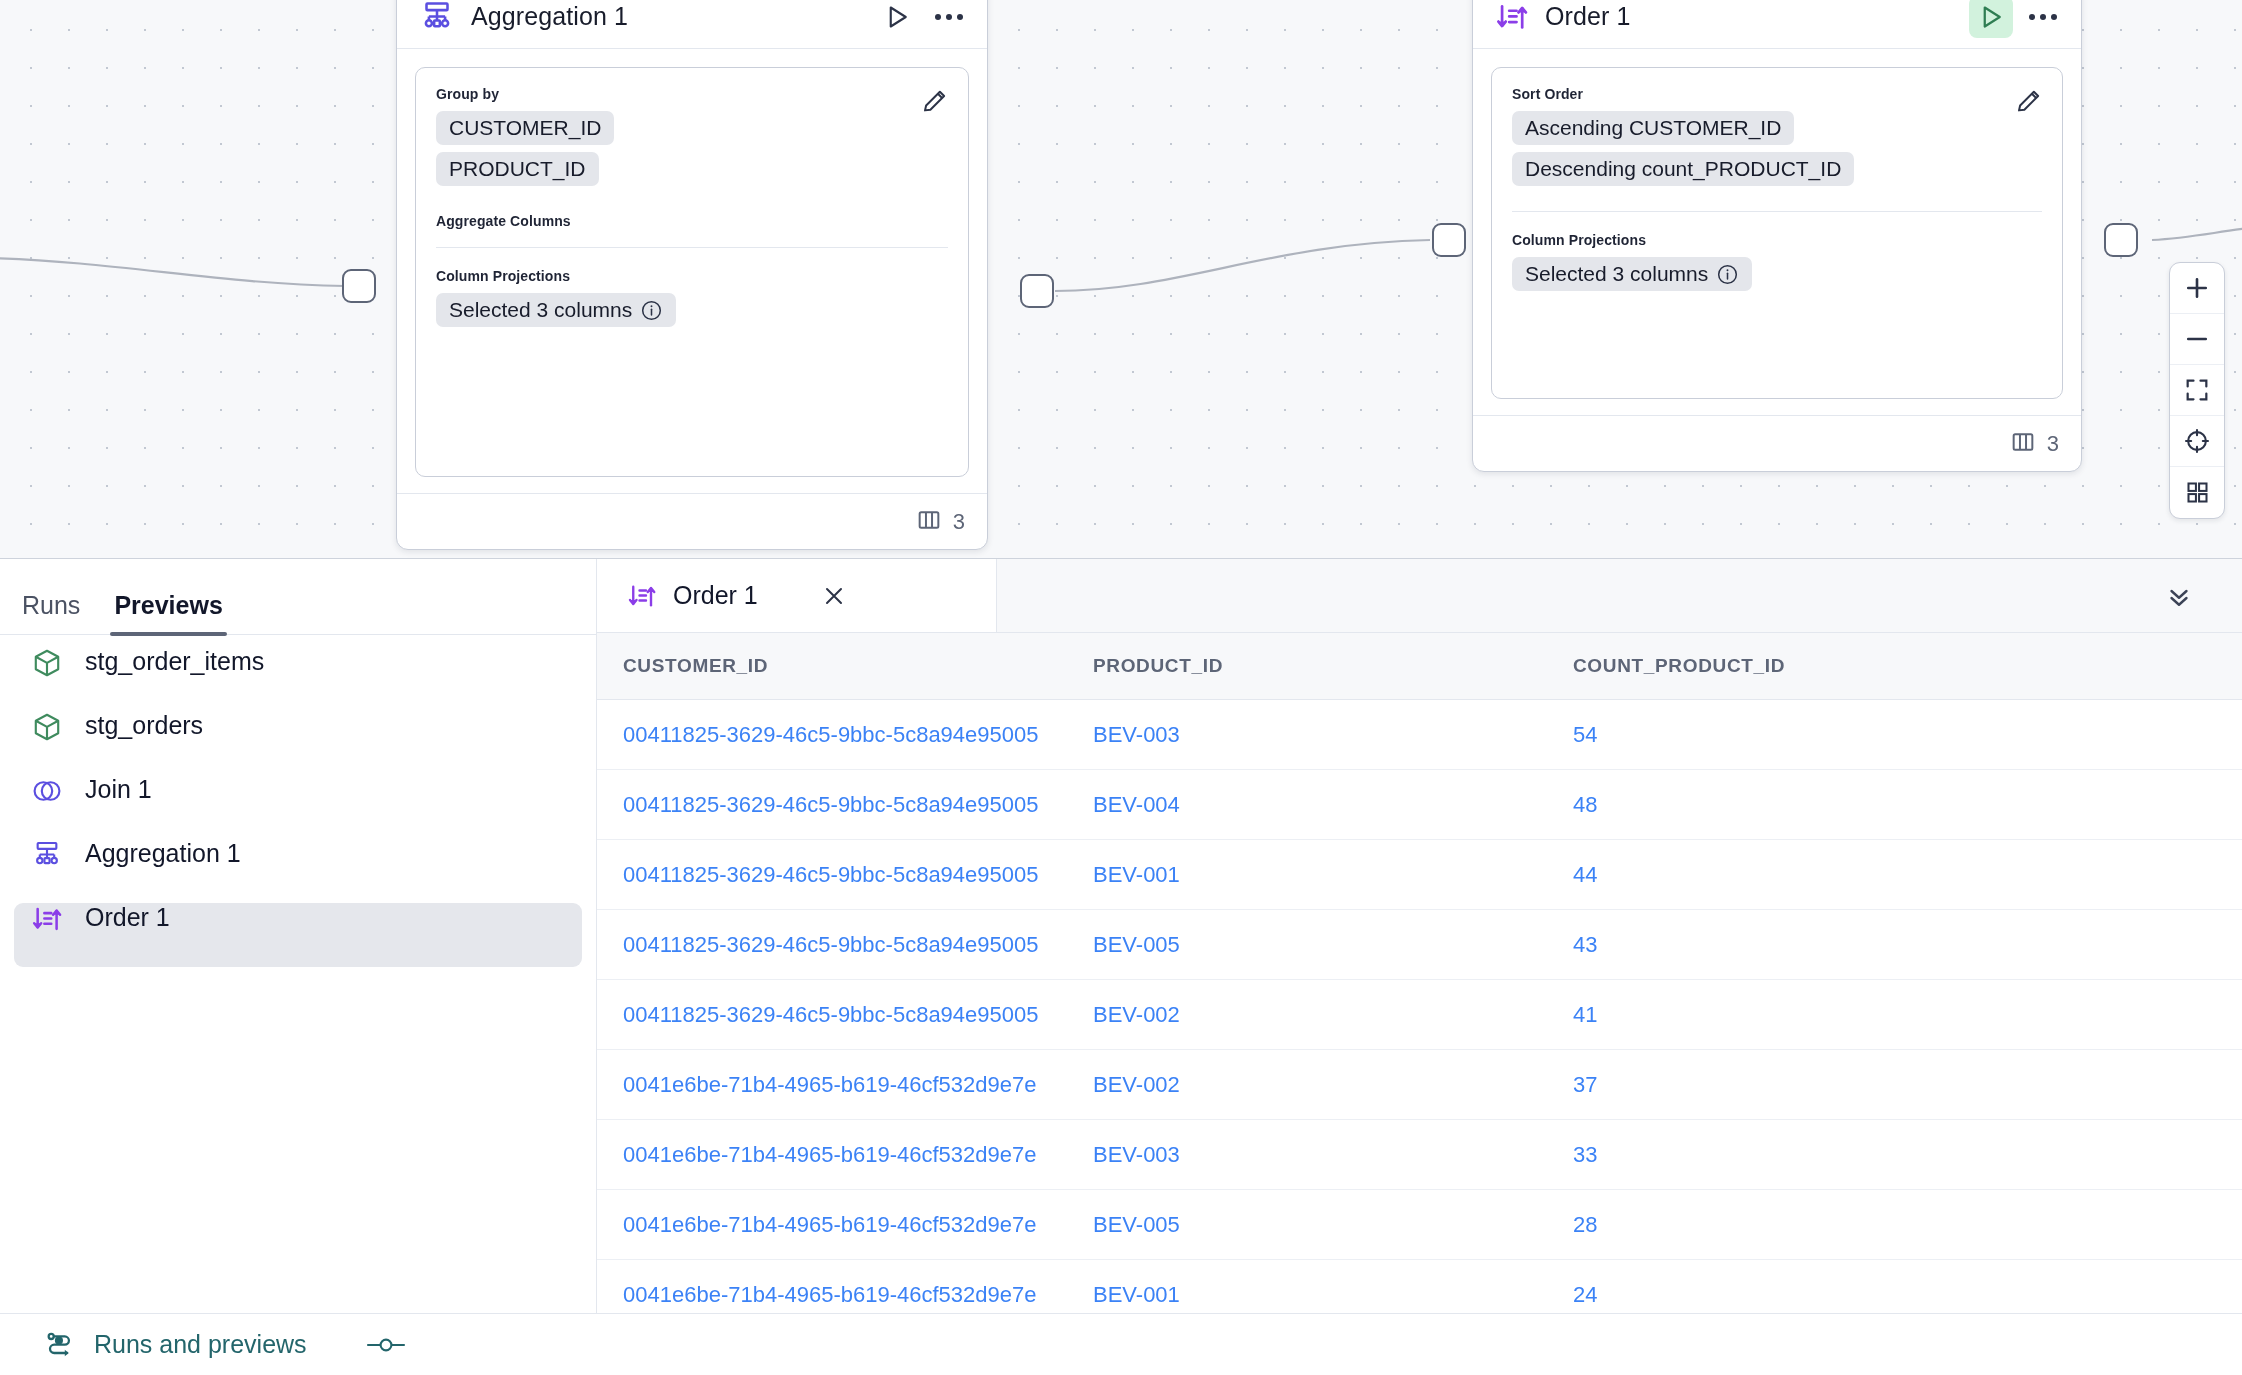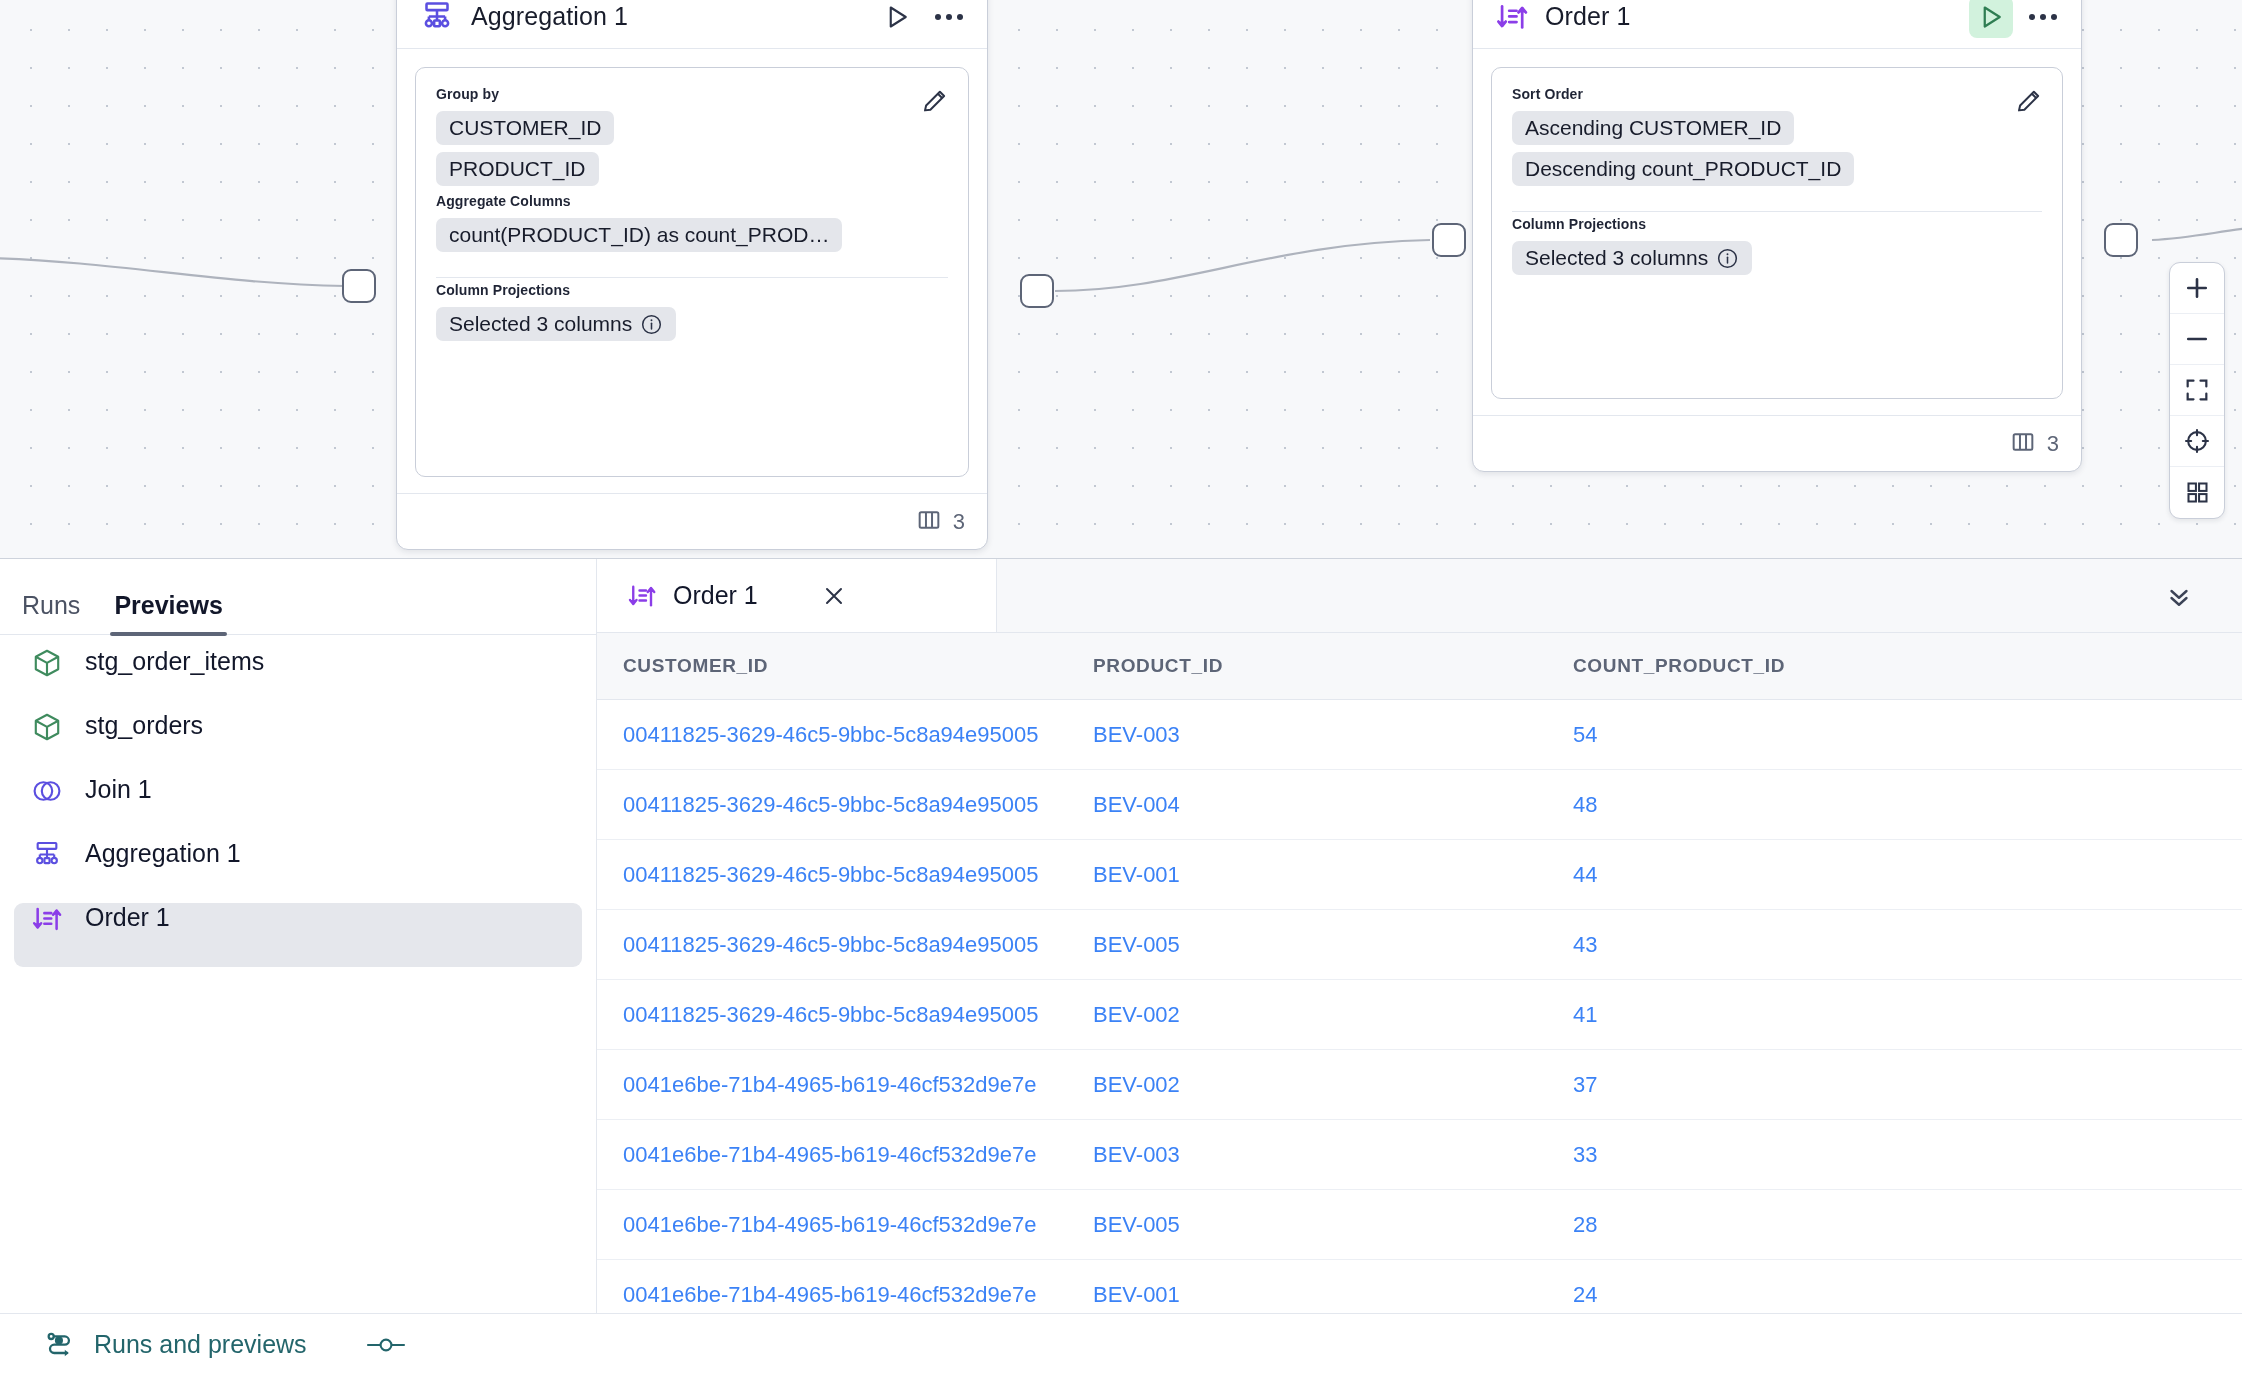--- a/index.html
+++ b/index.html
@@ -61,21 +61,21 @@
   .param-card {
     border: 1.5px solid #c9ced9; border-radius: 10px;
     padding: 18px 20px 22px 20px; position: relative; background: #fff;
     height: 100%;
   }
   .pencil { position: absolute; right: 18px; top: 18px; }
   .sect-label {
     font-size: 14px; font-weight: bold; color: #1f2435;
     margin-bottom: 9px; letter-spacing: .1px;
   }
-  .sect-label.spaced { margin-top: 0; }
+  .sect-label.spaced { margin-top: 20px; }
   .chip {
     display: inline-flex; align-items: center; gap: 8px;
     background: #e4e6eb; border-radius: 7px;
     padding: 5px 13px; font-size: 21px; color: #181c2b;
     margin-bottom: 7px; max-width: 100%;
     white-space: nowrap; overflow: hidden; text-overflow: ellipsis;
   }
   .chip-row { display: block; }
   .divider { height: 1px; background: #e3e7ee; margin: 18px 0 4px 0; }
   .node-foot {
@@ -208,23 +208,20 @@
             </svg>
           </span>
           <div class="sect-label">Group by</div>
           <div class="chip-row">
             <span class="chip">CUSTOMER_ID</span>
           </div>
           <div class="chip-row">
             <span class="chip">PRODUCT_ID</span>
           </div>
           <div class="sect-label spaced">Aggregate Columns</div>
-          <div class="chip-row">
-            <span class="chip" style="max-width:516px;">count(PRODUCT_ID) as count_PROD…</span>
-          </div>
           <div class="divider"></div>
           <div class="sect-label spaced">Column Projections</div>
           <div class="chip-row">
             <span class="chip">
               <span>Selected 3 columns</span>
               <span style="display:flex;">
                 <svg width="23" height="23" viewBox="0 0 24 24" fill="none" stroke="#2c3347" stroke-width="1.6">
                   <circle cx="12" cy="12" r="9.2"></circle>
                   <path d="M12 10.6 V16.6" stroke-linecap="round"></path>
                   <circle cx="12" cy="7.6" r="1" fill="#2c3347" stroke="none"></circle>

